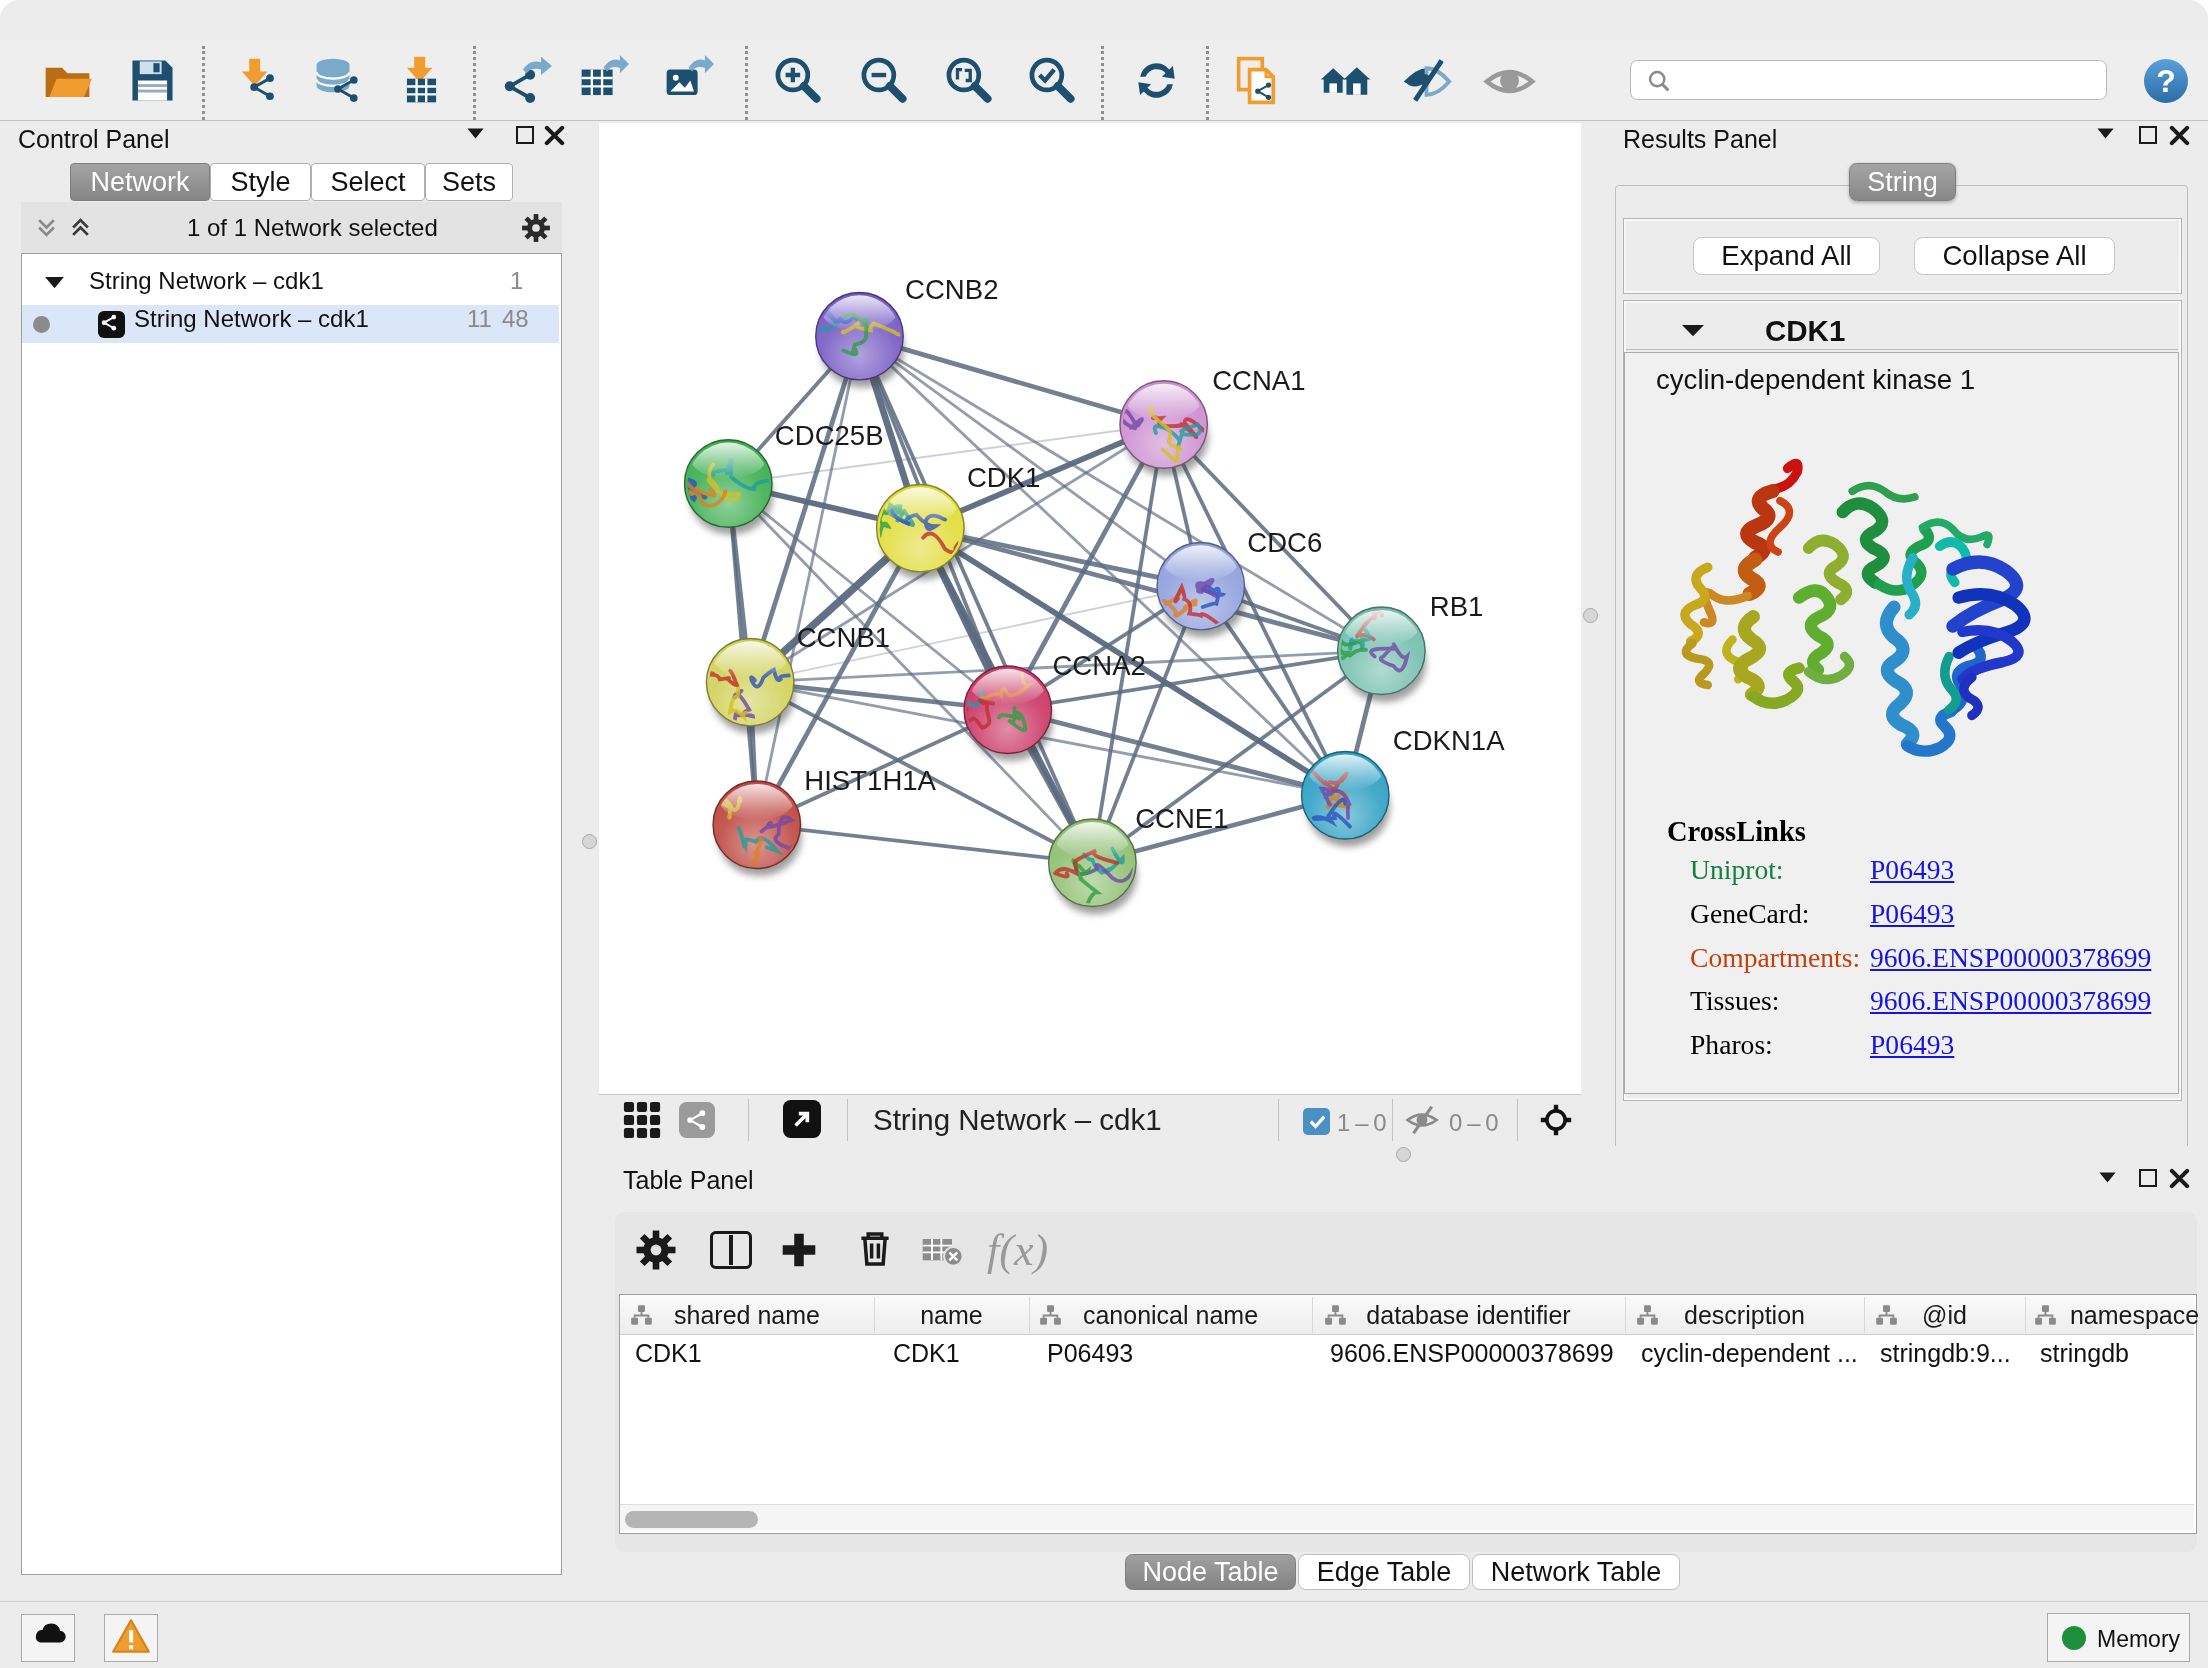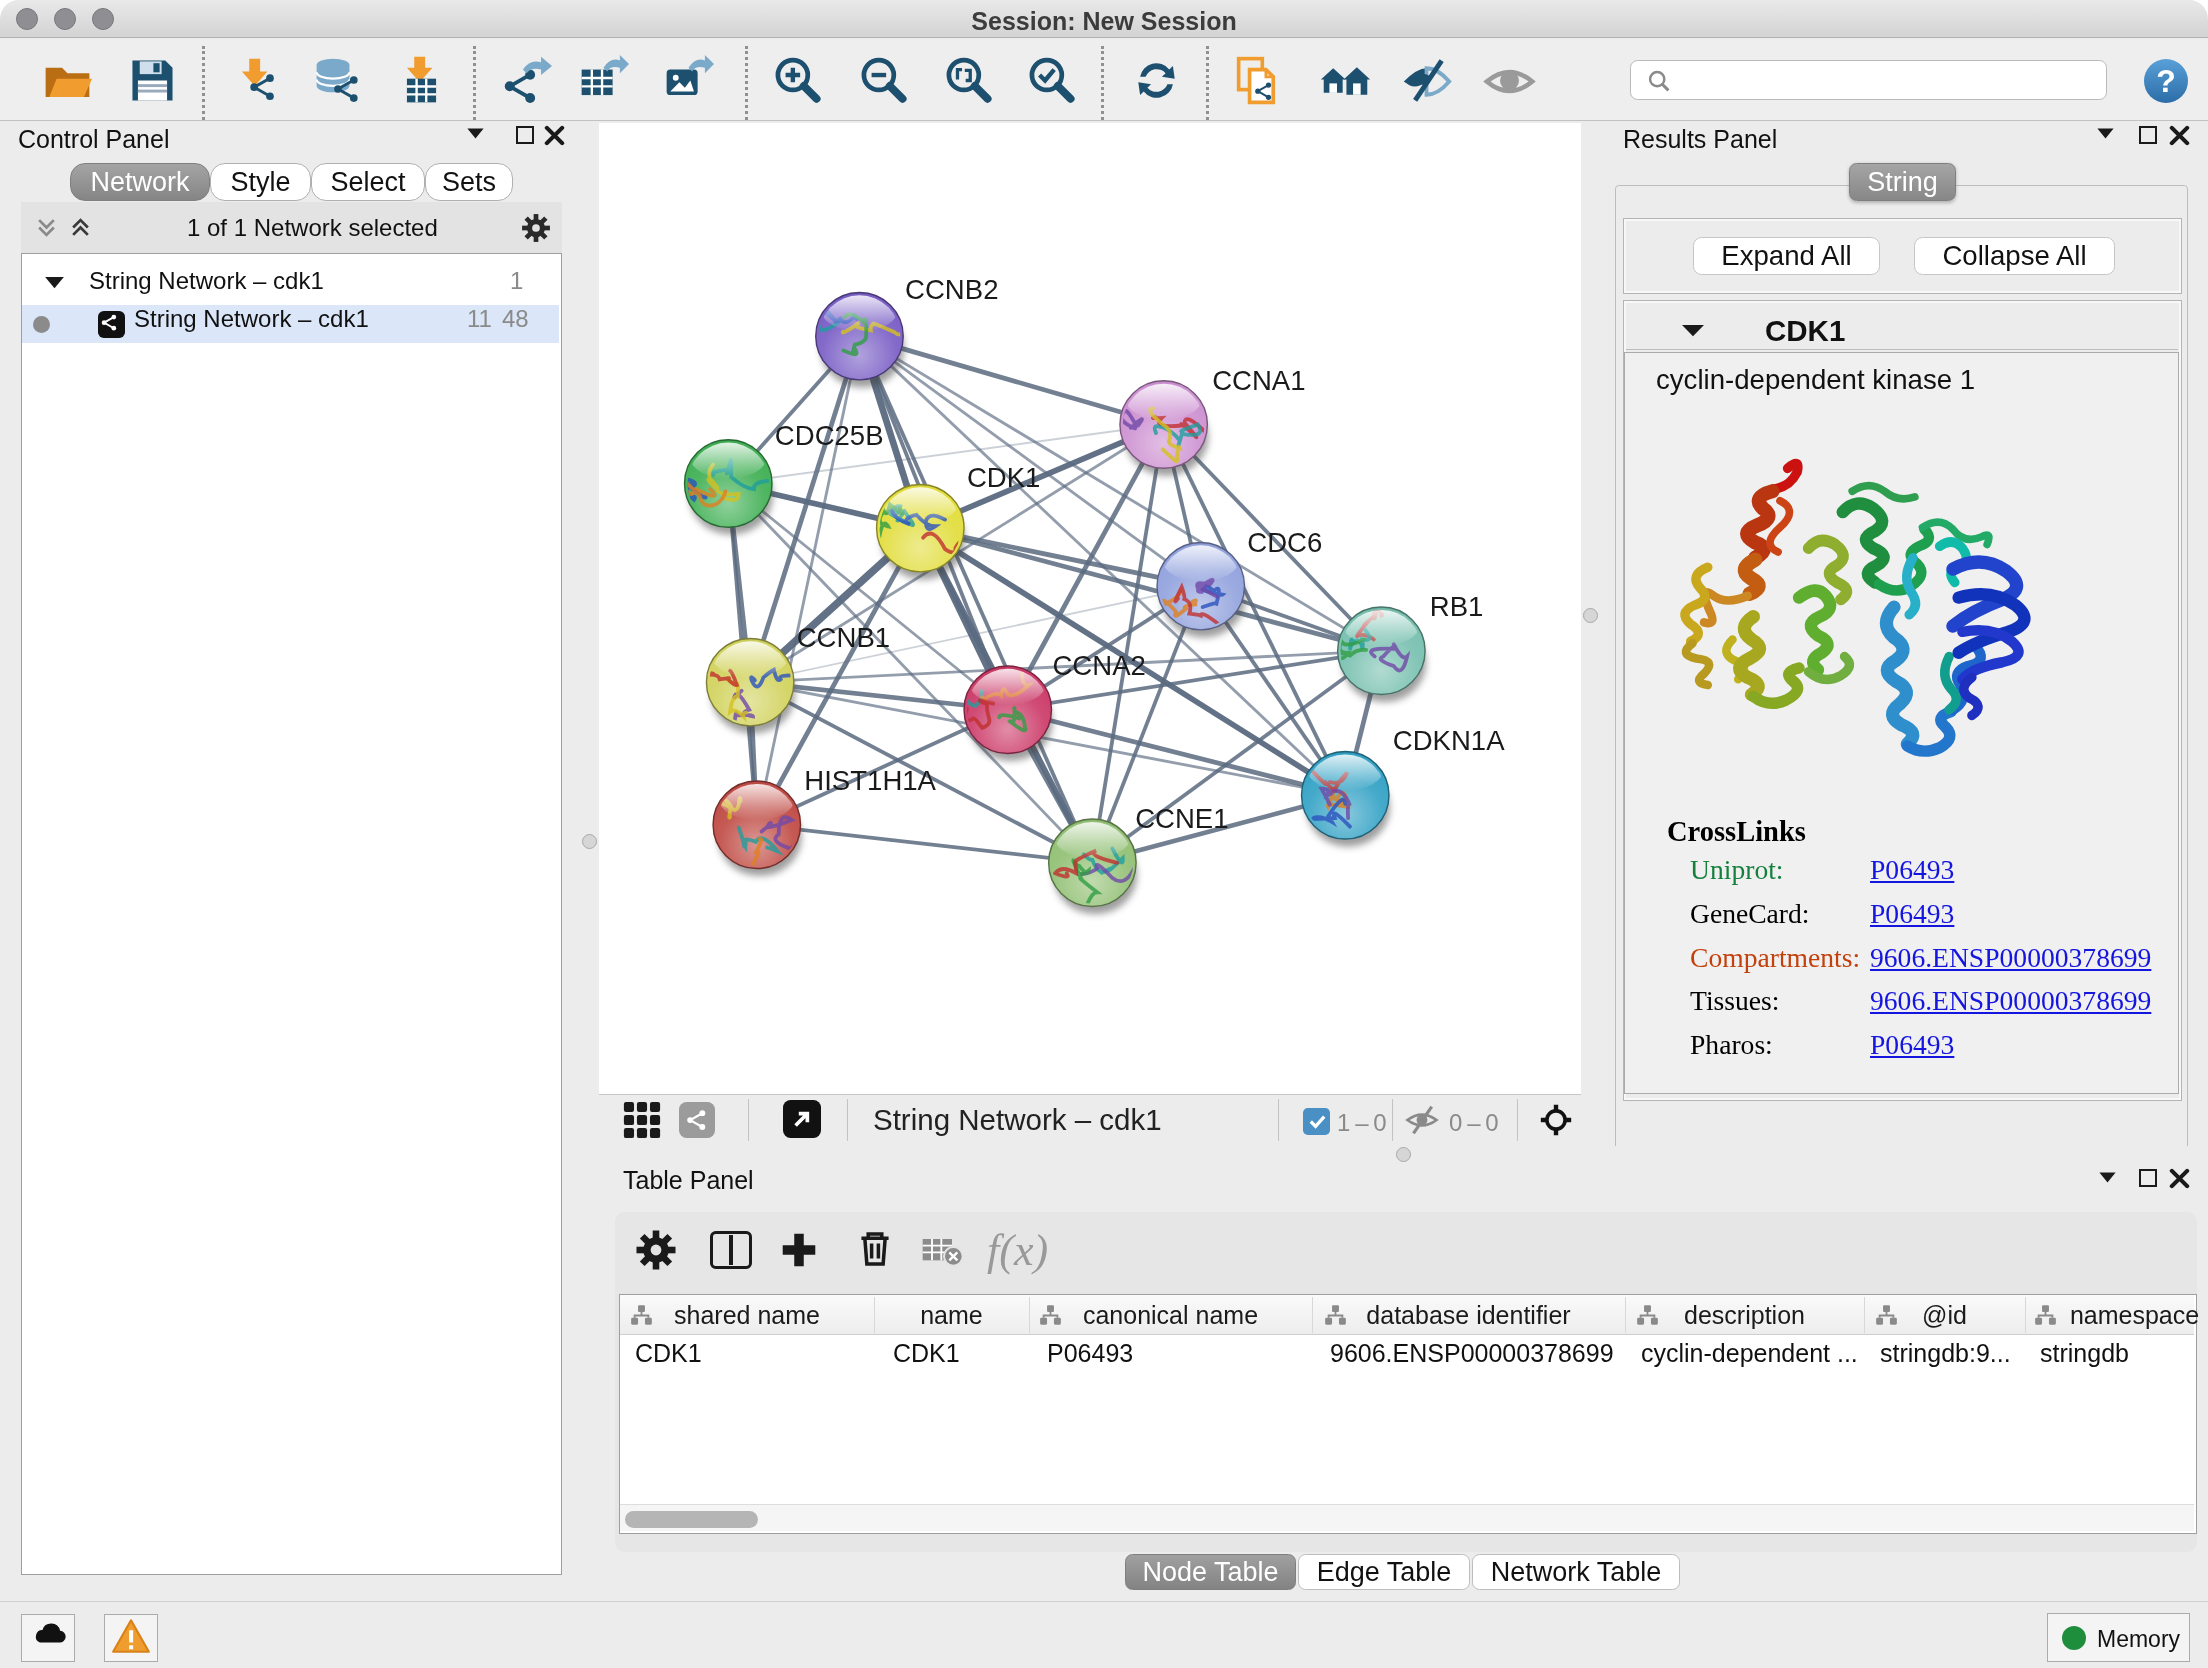--- a/index.html
+++ b/index.html
@@ -4,21 +4,21 @@
 html,body{width:2208px;height:1668px;background:#fff;font-family:"Liberation Sans",sans-serif;-webkit-font-smoothing:antialiased}
 .abs{position:absolute}
 #win{position:relative;width:2208px;height:1668px;background:#ececec;border-radius:19px 19px 0 0;overflow:hidden}
 #titlebar{position:absolute;left:0;top:0;width:2208px;height:38px;background:linear-gradient(#e9e9e9,#d3d3d3);border-bottom:1.9px solid #b2b2b2;border-radius:19px 19px 0 0}
 #titlebar .tl{position:absolute;top:7.6px;width:22px;height:22px;border-radius:50%;background:#8f8f93;border:1px solid #77777c}
 #title{position:absolute;top:6.7px;width:100%;text-align:center;font-size:25px;font-weight:600;color:#3c3c3c}
 #toolbar{position:absolute;left:0;top:40px;width:2208px;height:81px;background:#eeeeee;border-bottom:1.9px solid #c2c2c2}
 .vsep{position:absolute;top:46px;height:74px;width:0;border-left:3.8px dotted #909090}
 #searchbox{position:absolute;left:1630px;top:60px;width:477px;height:40px;background:#fff;border:1.9px solid #b9b9b9;border-radius:7.6px}
 .ptitle{font-size:25px;color:#111}
-.tab{position:absolute;top:163px;height:38px;border:1px solid #b0b0b0;background:#fff;border-radius:15px;font-size:27px;color:#111;text-align:center;line-height:36px}
+.tab{position:absolute;top:163px;height:38px;border:1px solid #b0b0b0;background:#fff;border-radius:4px;font-size:27px;color:#111;text-align:center;line-height:36px}
 .tabsel{background:linear-gradient(#a4a4a4,#858585);color:#fff;border-color:#7f7f7f}
 #cp-white{position:absolute;left:21px;top:253px;width:541px;height:1322px;background:#fff;border:1.9px solid #9f9f9f}
 #cp-hdr{position:absolute;left:21px;top:202px;width:541px;height:51px;background:#e3e3e3}
 .lrow{position:absolute;left:0;width:537px;height:38px;font-size:24px;color:#111}
 #netview{position:absolute;left:599px;top:123px;width:982px;height:971px;background:#fff}
 #netbar{position:absolute;left:599px;top:1094px;width:982px;height:53px;background:#ececec;border-top:1.9px solid #c6c6c6;border-bottom:1.9px solid #d4d4d4}
 .nbsep{position:absolute;top:1099px;height:42px;width:0;border-left:1.9px solid #c2c2c2}
 .etched{border:1.9px solid #b4b4b4;box-shadow:inset 0 0 0 1.9px #f8f8f8}
 #resbox{position:absolute;left:1615px;top:185px;width:573px;height:968px;background:#ececec;border:1.9px solid #bdbdbd;border-radius:3.8px}
 #stringtab{position:absolute;left:1849px;top:163px;width:107px;height:38px;background:linear-gradient(#a5a5a5,#878787);border:1px solid #7f7f7f;border-radius:7.6px;color:#fff;font-size:27px;text-align:center;line-height:36px;box-shadow:0 1.9px 3.8px rgba(0,0,0,0.25)}
@@ -34,26 +34,20 @@
 .thsep{position:absolute;top:1.9px;height:36px;width:0;border-left:1.9px solid #d8d8d8}
 .td{position:absolute;top:44px;font-size:25px;color:#111}
 #statusbar{position:absolute;left:0;top:1601px;width:2208px;height:65px;background:#ececec;border-top:1.9px solid #d0d0d0}
 .sbtn{position:absolute;top:10.5px;height:48px;background:#f4f4f4;border:1.9px solid #ababab}
 .tabbtn{position:absolute;top:1554px;height:36px;border:1px solid #bdbdbd;background:#fff;border-radius:7.6px;font-size:27px;color:#111;text-align:center;line-height:34px}
 .tabbtnsel{background:linear-gradient(#a0a0a0,#838383);color:#fff;border-color:#7f7f7f}
 .splitcirc{position:absolute;width:15px;height:15px;border-radius:50%;background:#d6d6d6;border:1px solid #a8a8a8}
 .nl{font-size:29px;fill:#1a1a1a;font-family:"Liberation Sans",sans-serif}
 </style></head><body>
 <div id="win">
-    <div id="titlebar">
-      <div class="tl" style="left:16px"></div>
-      <div class="tl" style="left:54px"></div>
-      <div class="tl" style="left:92px"></div>
-      <div id="title">Session: New Session</div>
-    </div>
     <div id="toolbar"></div>
     <svg style="position:absolute;left:42px;top:55px" width="51" height="51" viewBox="0 0 28 28">
       <path d="M2 7 L11 7 L14 10 L26 10 L26 23 L2 23 Z" fill="#b96e14"></path>
       <path d="M4 23 L8 13 L27.5 13 L23 23 Z" fill="#f09c2e"></path>
     </svg>
     <svg style="position:absolute;left:127px;top:55px" width="51" height="51" viewBox="0 0 28 28">
       <path d="M3 3 H21 L25 7 V25 H3 Z" fill="#1d4f6e"></path>
       <rect x="7" y="3.5" width="12" height="7" fill="#cfe0ec"></rect>
       <rect x="14.5" y="4.5" width="3.4" height="5" fill="#1d4f6e"></rect>
       <rect x="6" y="14" width="16" height="11" fill="#fff"></rect>

